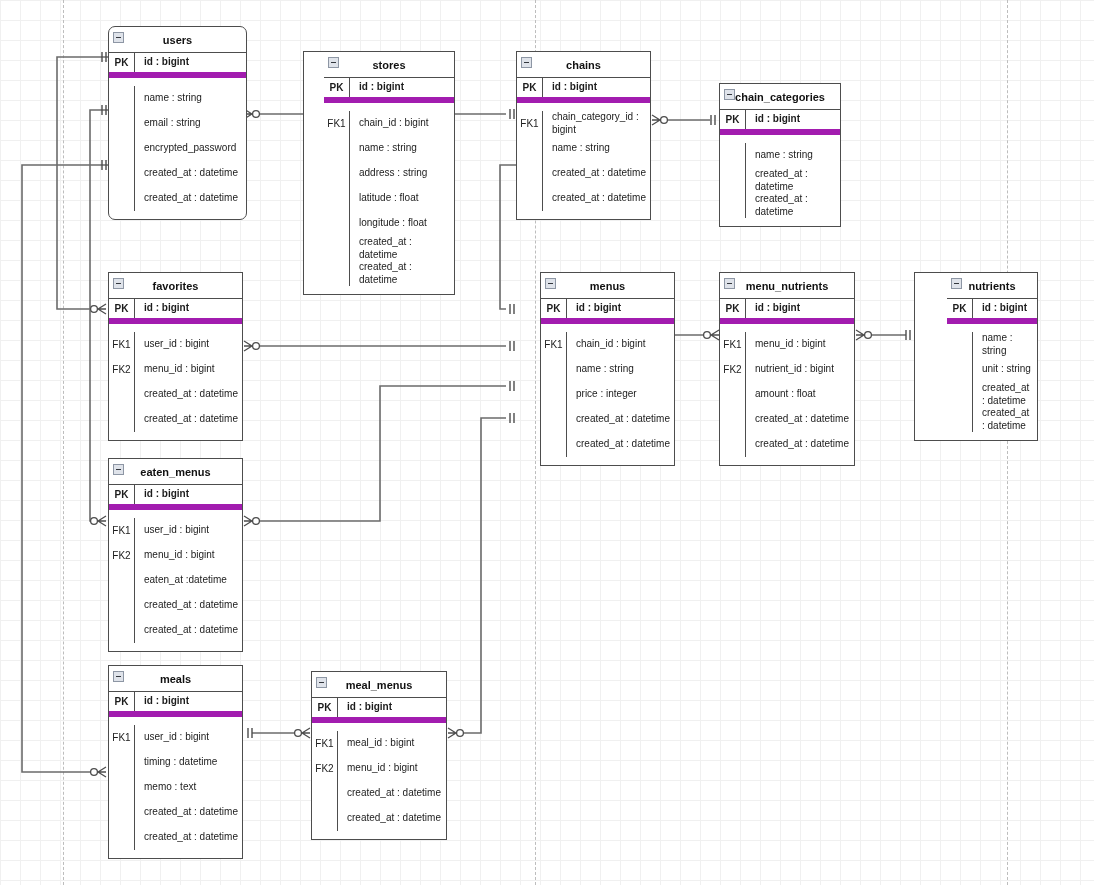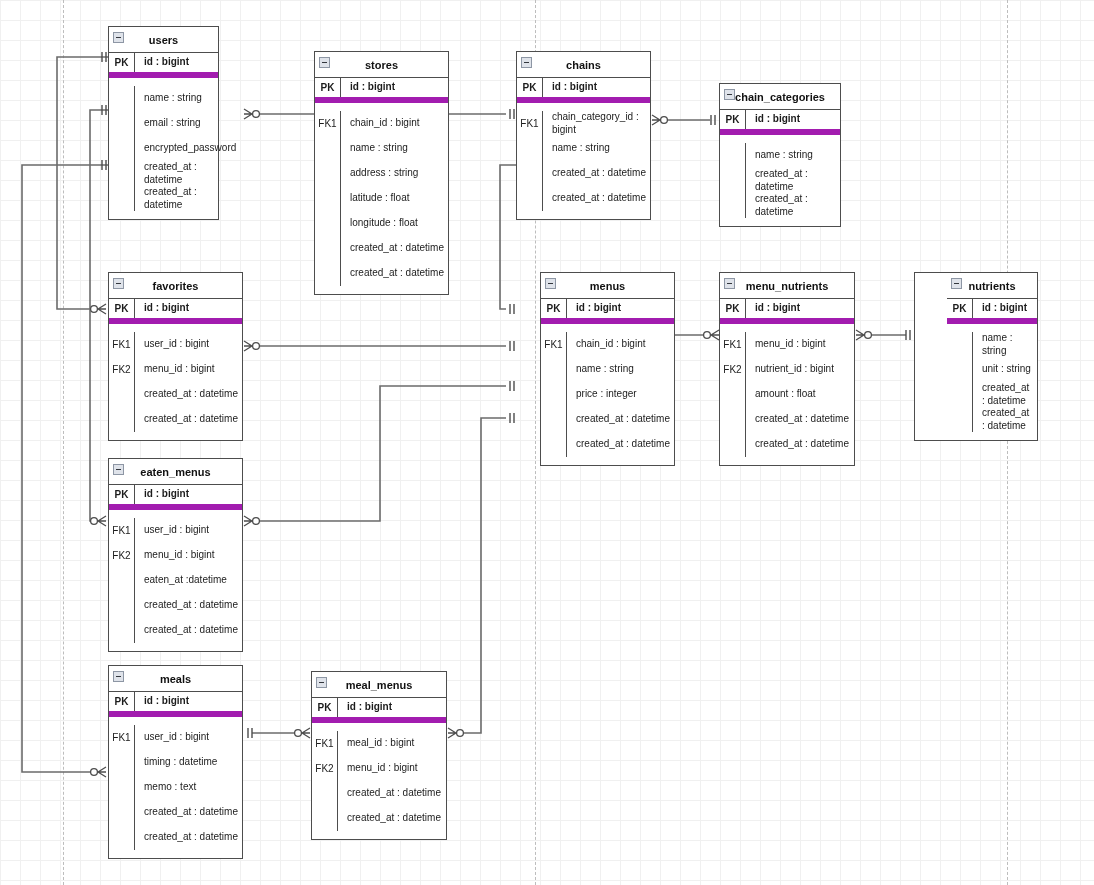--- a/index.html
+++ b/index.html
@@ -211,21 +211,21 @@
         <path d="M711,335 L719,330 M711,335 L719,340 M711,335 L719,335"></path>
         <circle cx="707" cy="335" r="3.4" fill="#fff"></circle>
       </g>
       <g>
         <path d="M302,733 L310,728 M302,733 L310,738 M302,733 L310,733"></path>
         <circle cx="298" cy="733" r="3.4" fill="#fff"></circle>
       </g>
     </g>
   </svg>
 
-<div class="entity" style="left: 108px; top: 26px; width: 111px;">
+<div class="entity" style="left: 108px; top: 26px; width: 139px; border-radius: 7px;">
       <div class="ent-title">
         <span class="collapse-icon"></span>
         <span>users</span>
       </div>
       <div class="row pk-row">
         <div class="key-cell pk">PK</div>
         <div class="attr-cell pk">id : bigint</div>
       </div>
       <div class="spacer"></div>
       <div class="row">
@@ -243,21 +243,21 @@
       <div class="row">
         <div class="key-cell"></div>
         <div class="attr-cell">created_at : datetime</div>
       </div>
       <div class="row">
         <div class="key-cell"></div>
         <div class="attr-cell">created_at : datetime</div>
       </div>
       <div class="spacer"></div>
     </div>
-    <div class="entity" style="left: 314px; top: 51px; width: 135px;">
+    <div class="entity" style="left: 303px; top: 51px; width: 152px; padding-left: 20px;">
       <div class="ent-title">
         <span class="collapse-icon"></span>
         <span>stores</span>
       </div>
       <div class="row pk-row">
         <div class="key-cell pk">PK</div>
         <div class="attr-cell pk">id : bigint</div>
       </div>
       <div class="spacer"></div>
       <div class="row">

